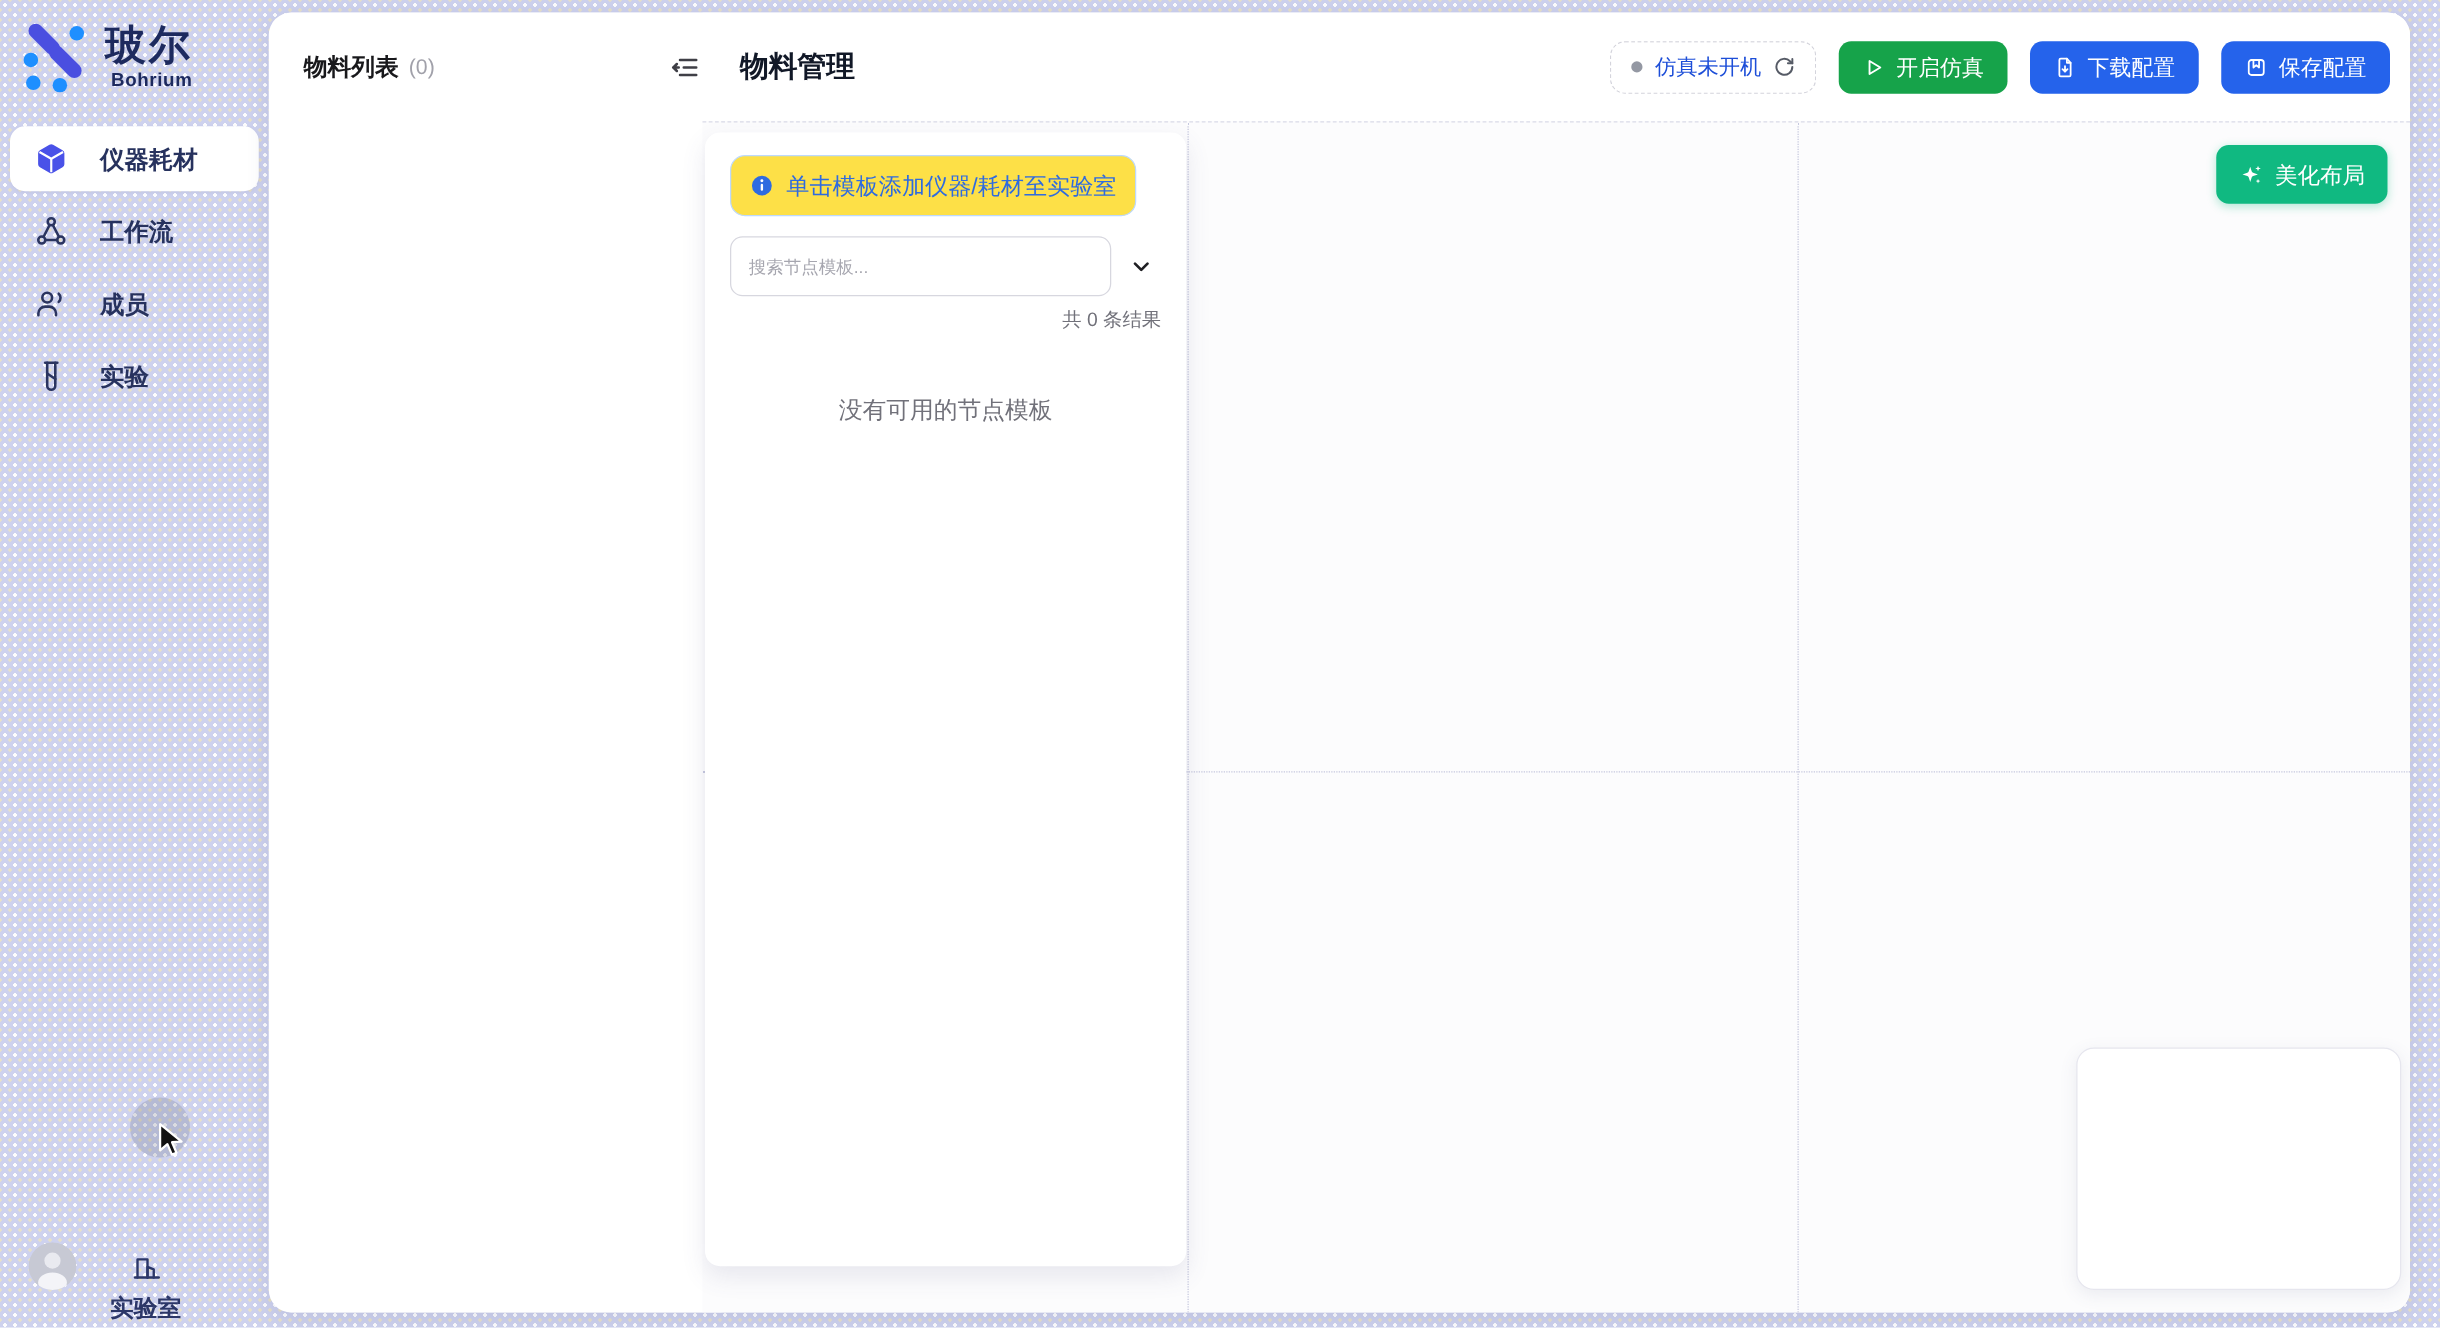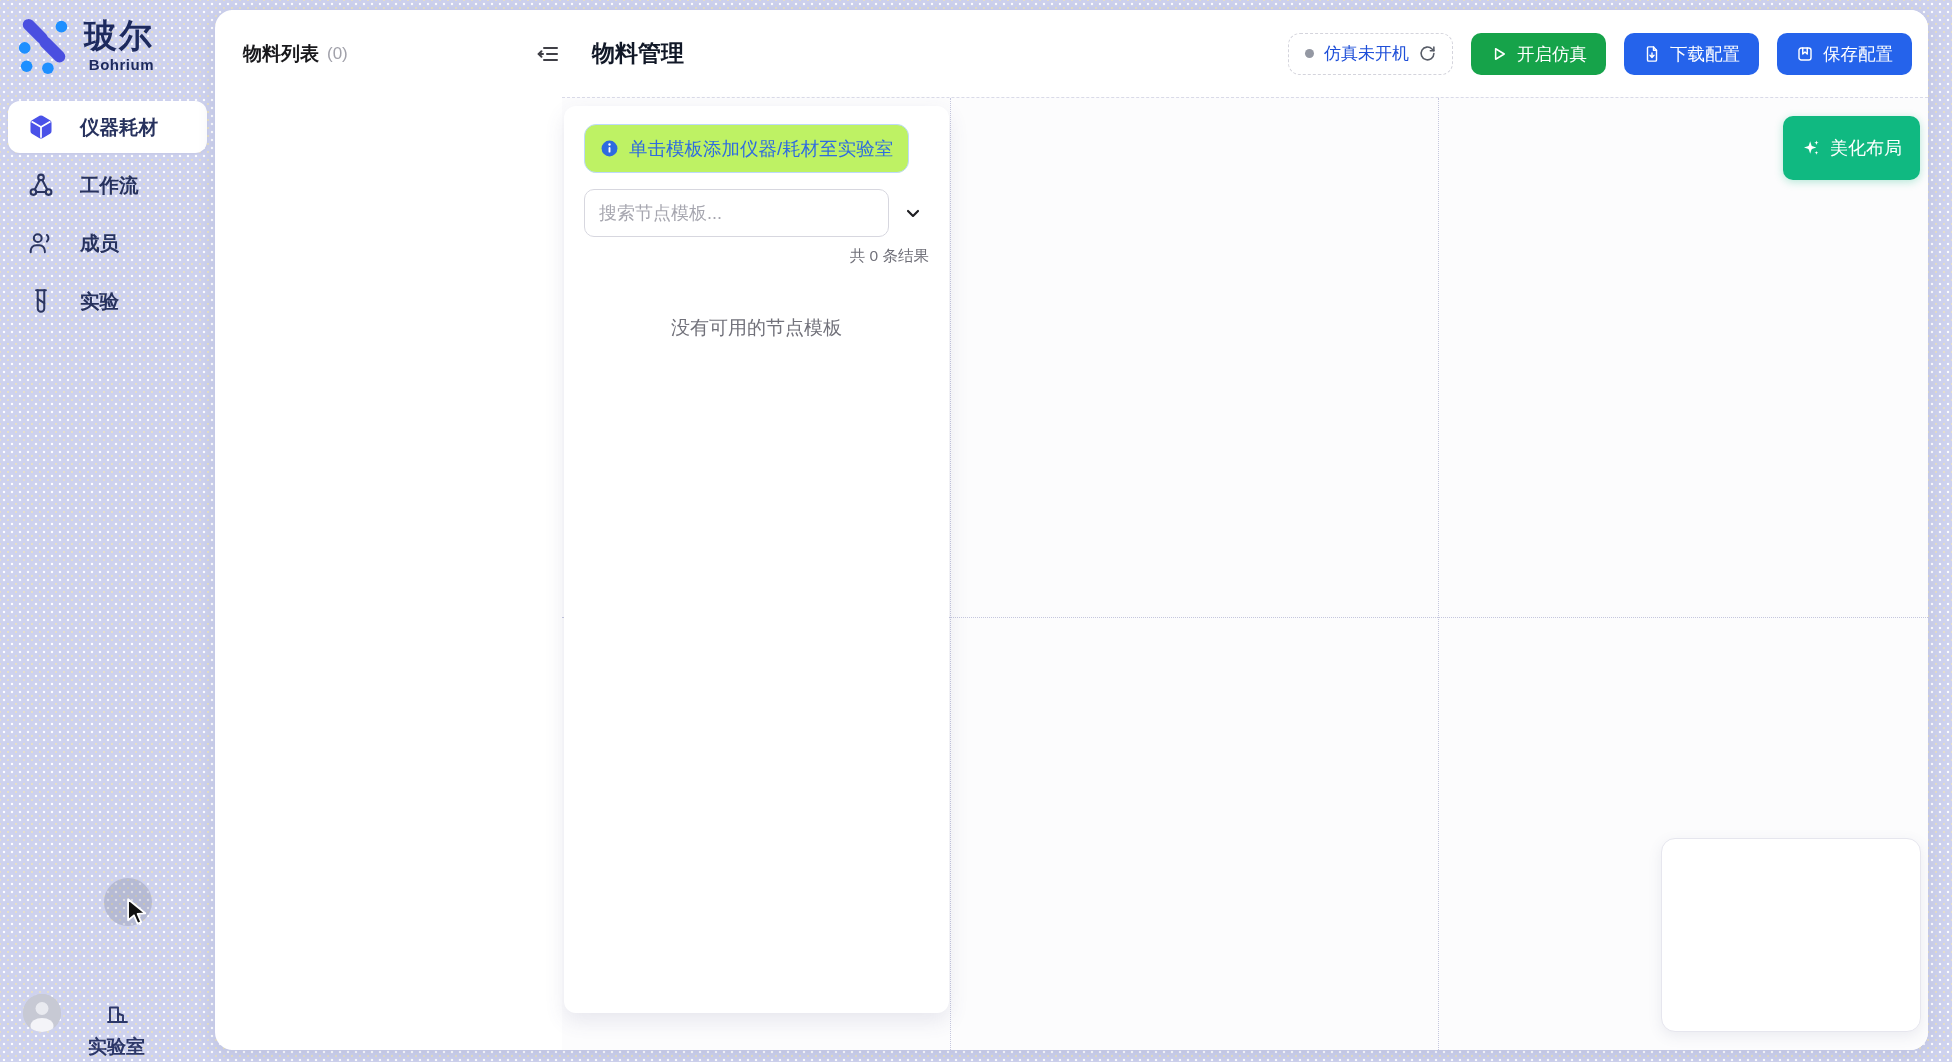--- a/index.html
+++ b/index.html
@@ -72,32 +72,32 @@
     border-top:1px dashed #d9dae8; background:#fcfcfd; }
   .gridline { position:absolute; pointer-events:none; }
   .gridline.v { top:0; bottom:0; width:0; border-left:1.5px dotted rgba(130,135,185,.45); }
   .gridline.h { left:0; right:0; height:0; border-top:1.5px dotted rgba(130,135,185,.45); }
 
   
   .tpl-panel { position:absolute; left:2px; top:8px; width:385px; height:907px;
     background:#fff; border-radius:12px; box-shadow:0 8px 20px rgba(80,85,130,.12);
     padding:18px 20px; }
   .hint-banner { display:inline-flex; align-items:center; gap:10px; max-width:100%;
-    background:#bef264; border:1px solid #bdd9fc; border-radius:12px; padding:11px 15px;justify-content:flex-end; }
+    background:#fde047; border:1px solid #bdd9fc; border-radius:12px; padding:11px 15px;justify-content:flex-end; }
   .hint-text { font-size:18.5px; color:#2e6be0; white-space:nowrap; }
   .search-row { display:flex; align-items:center; gap:8px; margin-top:16px; }
   .search-input { flex:1; height:48px; border:1px solid #d7d7df; border-radius:10px;
-    padding:0 14px; font-size:18px; font-family:inherit; color:#18181b; background:#fff; outline:none; }
+    padding:0 14px; font-size:14px; font-family:inherit; color:#18181b; background:#fff; outline:none; }
   .search-input::placeholder { color:#a6a6af; }
   .chevron-btn { width:32px; height:32px; display:flex; align-items:center; justify-content:center;
     cursor:pointer; background:none; border:none; }
   .result-count { margin-top:9px; text-align:right; font-size:15.5px; color:#71717a; }
   .empty-text { margin-top:48px; text-align:center; font-size:19px; color:#71717a; }
 
-  .beautify-btn { position:absolute; top:18px; right:8px; height:64px; display:flex;
+  .beautify-btn { position:absolute; top:18px; right:18px; height:47px; display:flex;
     align-items:center; gap:9px; padding:0 18px; background:#10b981; color:#fff;
     font-size:18px; font-weight:500; border:none; border-radius:10px; cursor:pointer;
     font-family:inherit; box-shadow:0 2px 8px rgba(16,185,129,.3); }
 
   .minimap { position:absolute; right:7px; bottom:18px; width:260px; height:194px;
     background:#fff; border:1px solid #e6e6ee; border-radius:14px;
     box-shadow:0 4px 14px rgba(80,85,130,.10); }
 
   
   .click-ripple { position:absolute; left:104px; top:878px; width:48px; height:48px;

